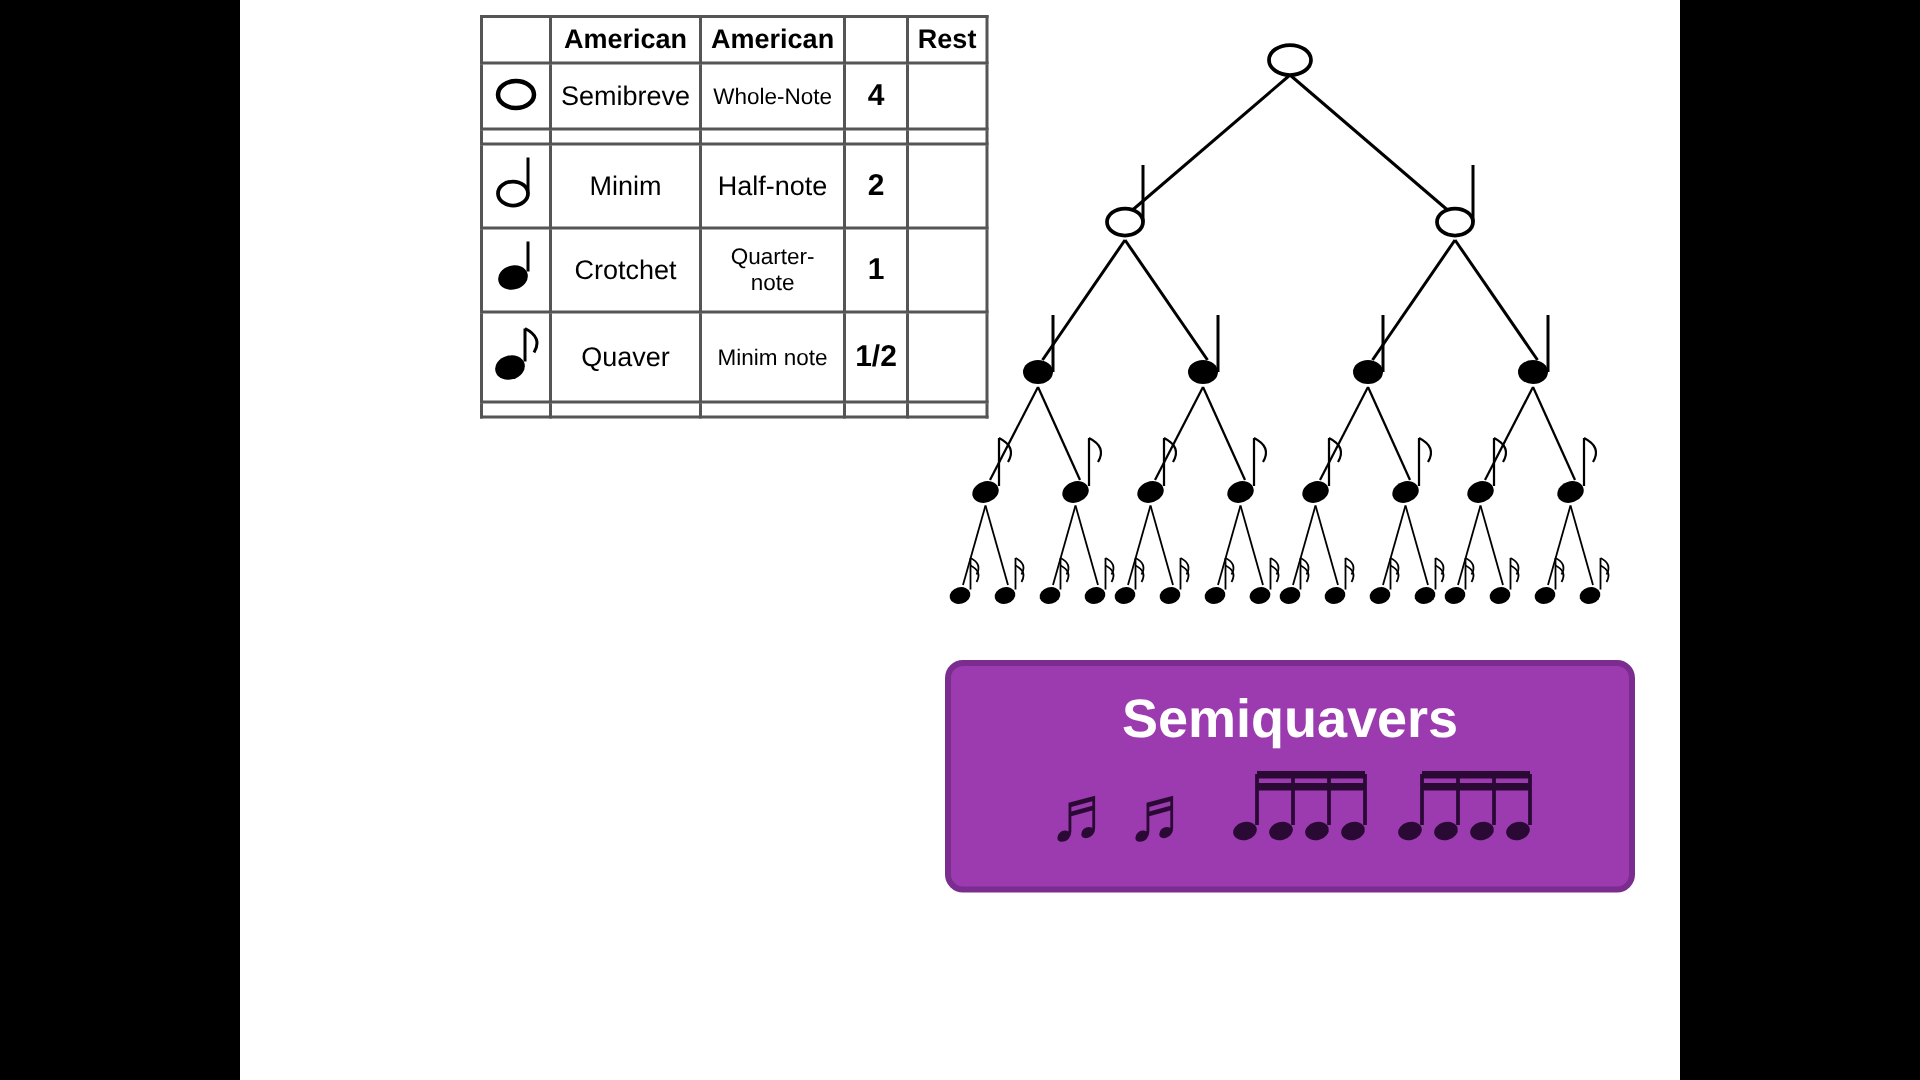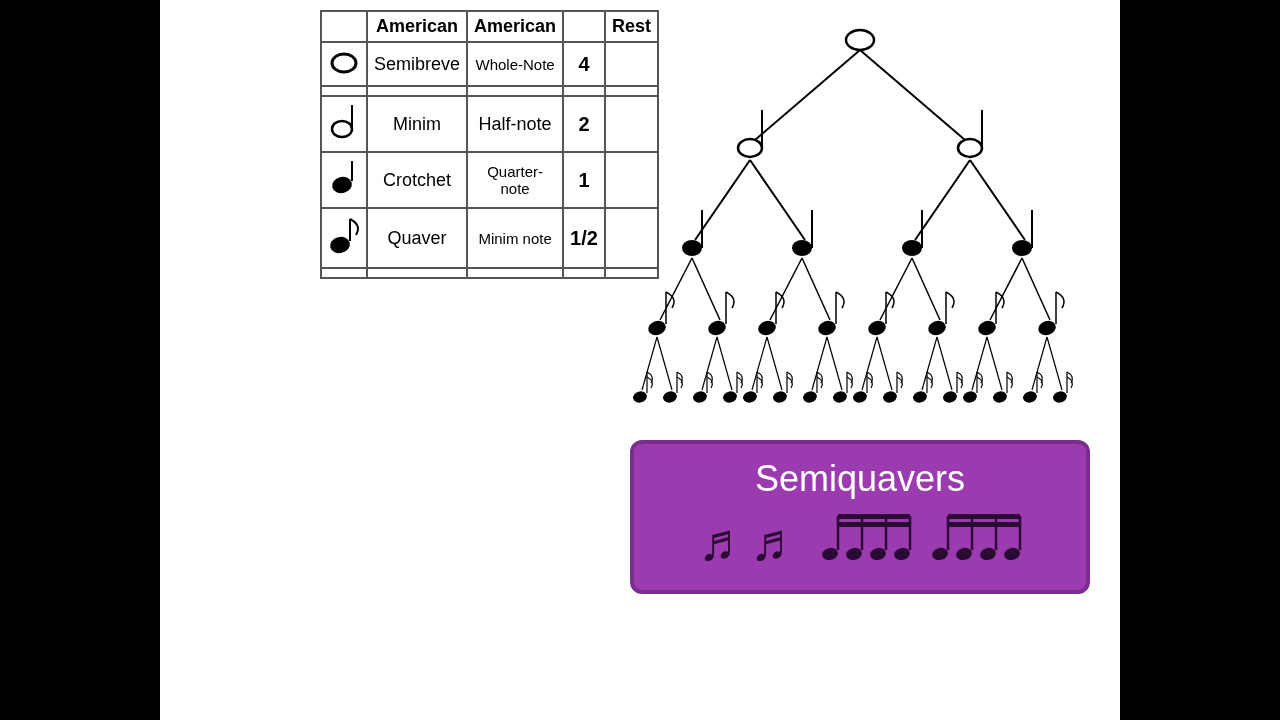--- a/index.html
+++ b/index.html
@@ -83,21 +83,21 @@
       width: 460px;
       padding: 14px 20px;
       display: flex;
       flex-direction: column;
       align-items: center;
       gap: 8px;
     }
     .semiquaver-title {
       color: #fff;
       font-size: 36px;
-      font-weight: normal;
+      font-weight: bold;
       font-family: Arial, sans-serif;
     }
     .semiquaver-notes {
       display: flex;
       flex-direction: row;
       gap: 20px;
       align-items: center;
       justify-content: center;
     }
     .sq-group {

